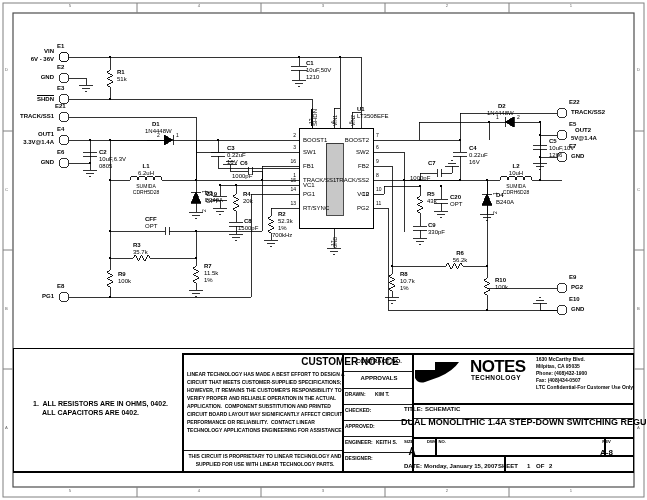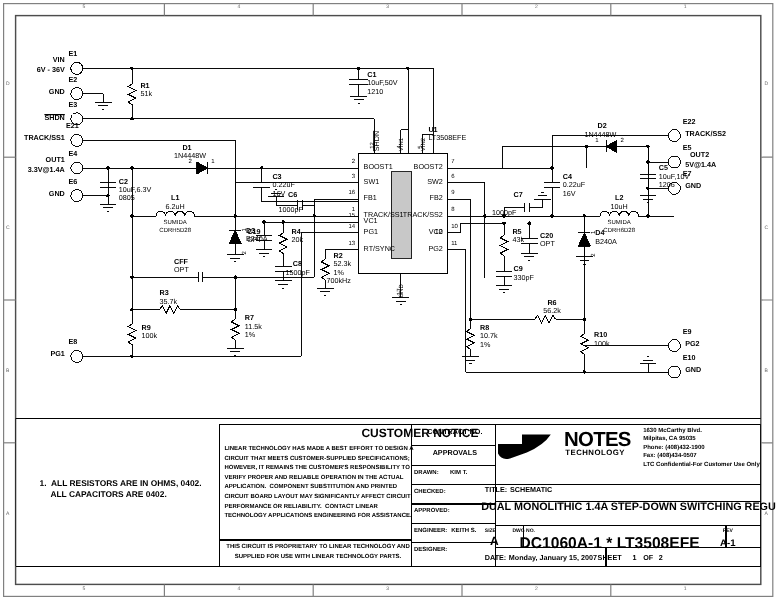--- a/index.html
+++ b/index.html
@@ -652,23 +652,22 @@
   <div class="t s5 bold" style="left:536px;top:378px">Fax: (408)434-0507</div>
   <div class="t s5 bold" style="left:536px;top:385px">LTC Confidential-For Customer Use Only</div>
 
   <div class="t s6 bold" style="left:404px;top:406px">TITLE:</div>
   <div class="t s6 bold" style="left:425px;top:406px">SCHEMATIC</div>
   <div class="t s9 bold c" style="left:401px;top:418px;width:220px">DUAL MONOLITHIC 1.4A STEP-DOWN SWITCHING REGULATOR</div>
 
   <div class="t tiny bold" style="left:404px;top:440px">SIZE</div>
   <div class="t s10 bold c" style="left:401px;top:447px;width:22px">A</div>
   <div class="t tiny bold" style="left:427px;top:440px">DWG NO.</div>
-  <div class="t s13 bold c" style="left:424px;top:446px;width:168px">DC1060A-1 * LT3508EFE</div>
   <div class="t tiny bold c" style="left:592px;top:440px;width:29px">REV</div>
-  <div class="t s8 bold c" style="left:592px;top:449px;width:29px">A-1</div>
+  <div class="t s8 bold c" style="left:592px;top:449px;width:29px">A-8</div>
 
   <div class="t s6 bold" style="left:404px;top:463px">DATE:</div>
   <div class="t s6 bold c" style="left:424px;top:463px;width:68px">Monday, January 15, 2007</div>
   <div class="t s6 bold" style="left:498px;top:463px">SHEET</div>
   <div class="t s6 bold" style="left:527px;top:463px">1</div>
   <div class="t s6 bold" style="left:536px;top:463px">OF</div>
   <div class="t s6 bold" style="left:549px;top:463px">2</div>
 
 </div>
 

